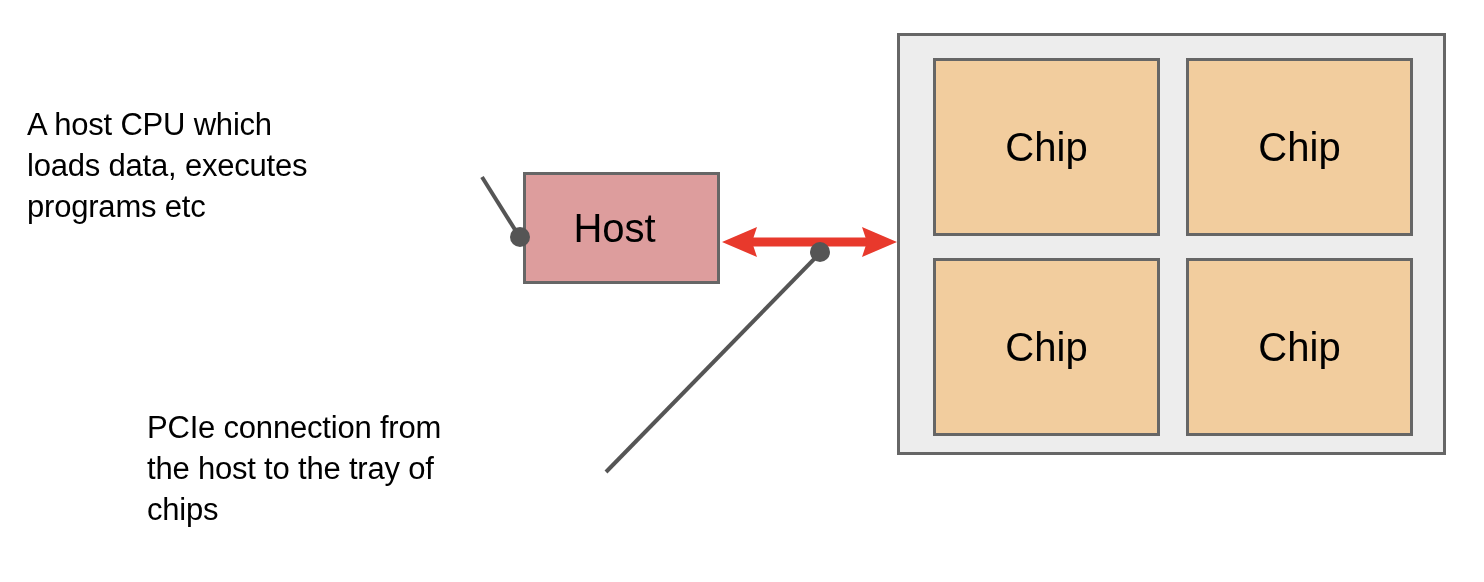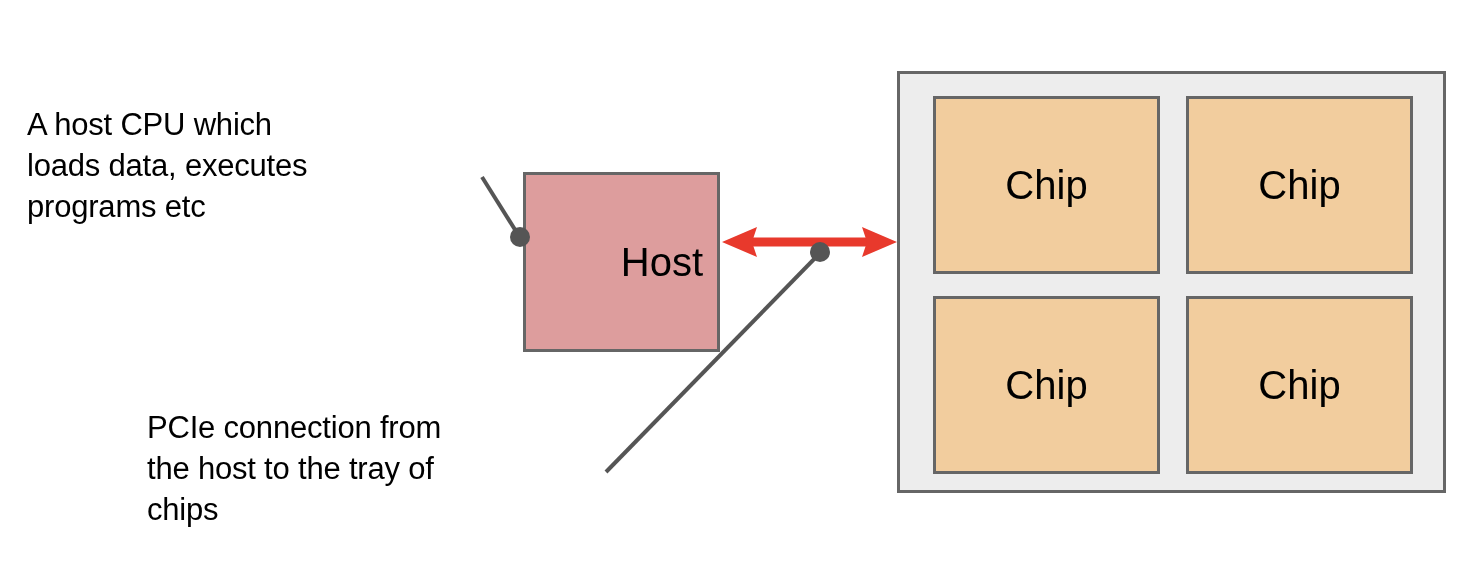--- a/index.html
+++ b/index.html
@@ -38,46 +38,45 @@
     top: 407px;
     width: 450px;
   }
 
   
   #host-box {
     position: absolute;
     left: 523px;
     top: 172px;
     width: 197px;
-    height: 180px;
+    height: 112px;
     background: #dd9d9d;
     border: 3px solid #666666;
     box-sizing: border-box;
     display: flex;
     align-items: center;
-    justify-content: flex-end;
+    justify-content: center;
   }
   #host-box .box-label {
     font-size: 40px;
     line-height: 40px;
     color: #000000;
     padding-right: 14px;
   }
 
   
   #chip-tray {
     position: absolute;
     left: 897px;
     top: 33px;
     width: 549px;
     height: 422px;
     background: #ededed;
     border: 3px solid #666666;
     box-sizing: border-box;
-    margin-top: 38px;
   }
   .chip-box {
     position: absolute;
     background: #f2cd9e;
     border: 3px solid #666666;
     box-sizing: border-box;
     display: flex;
     align-items: center;
     justify-content: center;
   }

